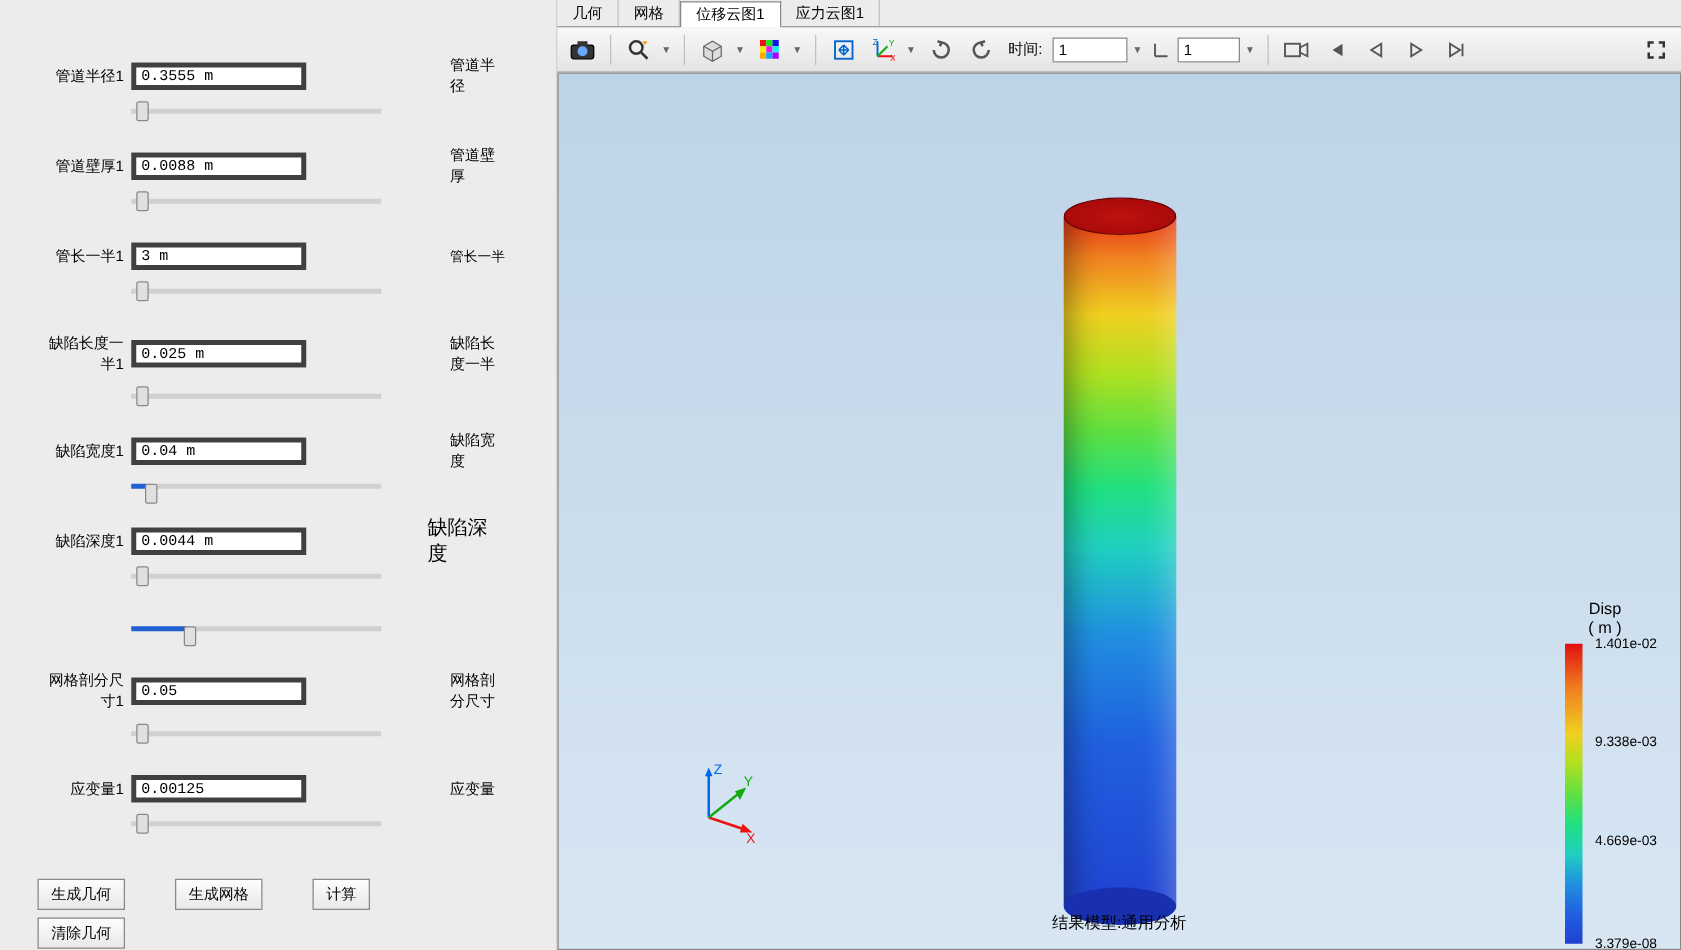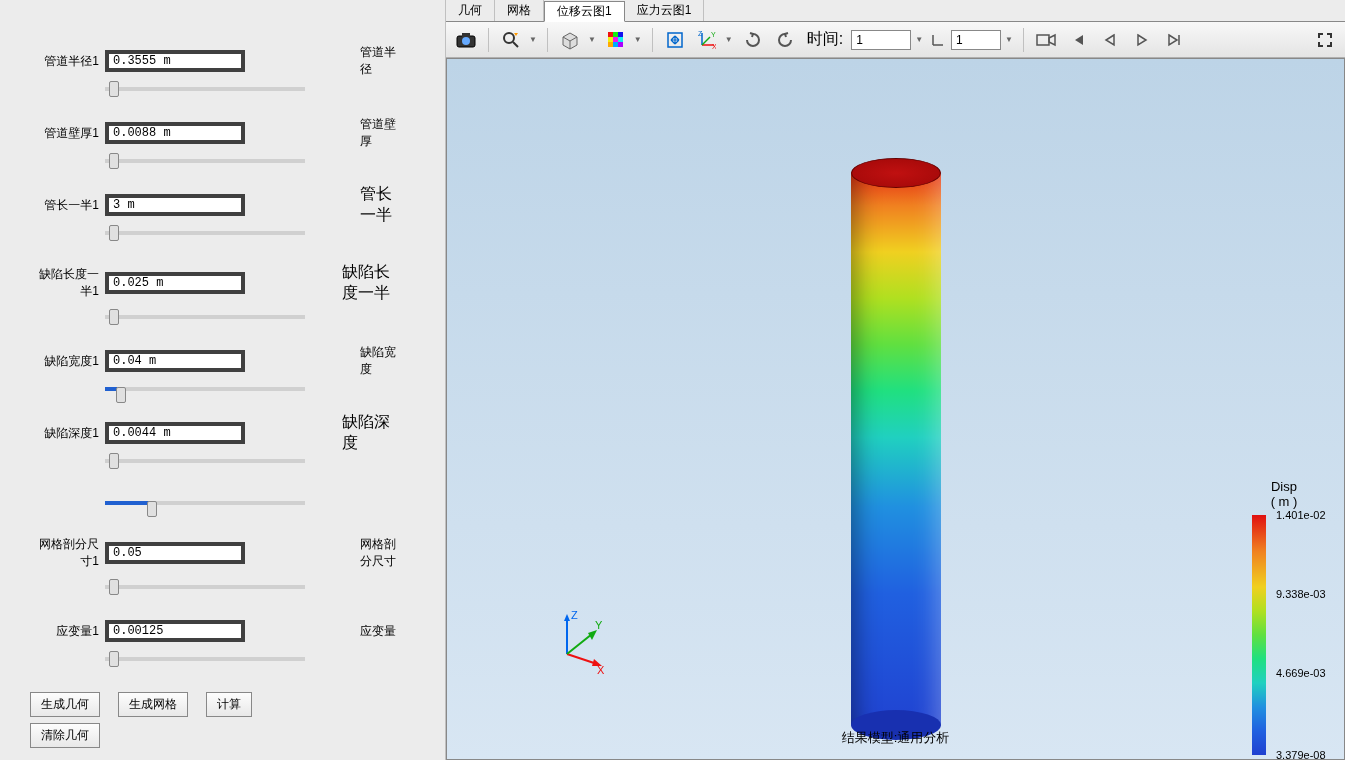--- a/index.html
+++ b/index.html
@@ -5,32 +5,32 @@
 * { box-sizing: border-box; margin: 0; padding: 0; }
 body { font-family: "Microsoft YaHei", SimSun, Arial, sans-serif; font-size: 12px; background: #ececec; width: 1345px; height: 760px; overflow: hidden; display: flex; }
 .left-panel { width: 445px; height: 100%; background: #ececec; padding: 50px 40px 20px 30px; position: relative; }
 .param-row { display: flex; align-items: center; margin-bottom: 8px; position: relative; }
 .param-row .lbl { width: 75px; text-align: right; padding-right: 6px; font-size: 12px; }
 .param-row input[type=text] { width: 140px; height: 22px; border: 4px solid #404040; padding: 0 4px; font-family: Liberation Mono, monospace; font-size: 12px; background: #fff; }
 .slider-row { margin-bottom: 28px; padding-left: 75px; }
 .slider-row input[type=range] { width: 200px; height: 4px; -webkit-appearance: none; background: #d0d0d0; outline: none; }
 .slider-row input[type=range]::-webkit-slider-thumb { -webkit-appearance: none; width: 10px; height: 16px; background: #e0e0e0; border: 1px solid #888; border-radius: 2px; cursor: pointer; }
 .slider-blue::-webkit-slider-runnable-track { background: linear-gradient(to right, #2060d0 0%, #2060d0 var(--pct,20%), #d0d0d0 var(--pct,20%), #d0d0d0 100%); height: 4px; }
-.btn-row { margin-top: 28px; display: flex; gap: 18px; flex-wrap: wrap; }
+.btn-row { margin-top: 39px; display: flex; gap: 40px; flex-wrap: wrap; }
 .btn { padding: 3px 10px; border: 1px solid #888; background: linear-gradient(#fdfdfd,#e8e8e8); font-size: 12px; cursor: pointer; }
 .btn-row2 { margin-top: 6px; }
 .right-panel { flex: 1; height: 100%; background: #ececec; display: flex; flex-direction: column; border-left: 1px solid #c0c0c0; }
 .tabs { display: flex; background: #ececec; height: 22px; border-bottom: 1px solid #888; text-align: right; }
 .tab { padding: 2px 12px; font-size: 12px; border-right: 1px solid #c0c0c0; cursor: pointer; display: flex; align-items: center; }
 .tab.active { background: #fff; border: 1px solid #888; border-bottom: 1px solid #fff; position: relative; top: 1px; }
 .toolbar { display: flex; align-items: center; height: 36px; background: linear-gradient(#f8f8f8,#e4e4e4); border-bottom: 1px solid #b0b0b0; padding: 0 6px; gap: 4px; }
 .tool { width: 28px; height: 28px; border: 1px solid transparent; display: flex; align-items: center; justify-content: center; cursor: pointer; border-radius: 2px; }
 .tool-sep { width: 1px; height: 24px; background: #c0c0c0; margin: 0 4px; }
 .dropdown-arrow { font-size: 8px; color: #666; margin-left: -2px; cursor: pointer; padding: 4px 2px; }
-.time-lbl { font-size: 16px; margin: 0 4px; }
+.time-lbl { font-size: 12px; margin: 0 4px; }
 .time-input { width: 60px; height: 20px; border: 1px solid #888; font-size: 12px; padding: 0 4px; background: #fff; }
 .viewport { flex: 1; background: linear-gradient(180deg, #bdd4e7 0%, #d8e6f3 100%); position: relative; border: 1px solid #888; margin: 0; }
 .cylinder-container { position: absolute; left: 50%; top: 100px; transform: translateX(-50%); width: 90px; height: 580px; }
 .cylinder-body { width: 90px; height: 580px; background: linear-gradient(180deg, #e01010 0%, #f08020 8%, #f0d020 16%, #b0e020 24%, #60e040 32%, #20e080 40%, #20d0c0 48%, #2090e0 60%, #2060e0 75%, #2040d0 100%); border-radius: 45px / 15px; position: relative; box-shadow: inset 20px 0 25px -15px rgba(0,0,0,0.4), inset -20px 0 25px -15px rgba(255,255,255,0.3); }
 .cylinder-top { position: absolute; top: -1px; left: 0; width: 90px; height: 30px; background: radial-gradient(ellipse at center, #c01010 0%, #a00808 100%); border-radius: 50%; border: 1px solid #600; }
 .cylinder-bottom { position: absolute; bottom: -1px; left: 0; width: 90px; height: 30px; background: #1830b0; border-radius: 50%; }
 .triad { position: absolute; left: 100px; bottom: 90px; width: 60px; height: 60px; }
 .triad svg { overflow: visible; }
 .result-title { position: absolute; bottom: 12px; left: 50%; transform: translateX(-50%); font-size: 13px; }
 .legend { position: absolute; right: 20px; top: 420px; width: 80px; }
@@ -52,27 +52,27 @@
       <div class="slider-row"><input type="range" min="0" max="100" value="2" style=""></div>
       <div class="param-row">
         <span class="lbl">管道壁厚1</span>
         <input type="text" value="0.0088 m" style="">
         <span style="position:absolute;left:330px;font-size:12px">管道壁厚</span>
       </div>
       <div class="slider-row"><input type="range" min="0" max="100" value="2" style=""></div>
       <div class="param-row">
         <span class="lbl">管长一半1</span>
         <input type="text" value="3 m" style="">
-        <span style="position:absolute;left:330px;font-size:16px">管长一半</span>
+        <span style="position:absolute;left:330px;font-size:11px">管长一半</span>
       </div>
       <div class="slider-row"><input type="range" min="0" max="100" value="2" style=""></div>
       <div class="param-row">
         <span class="lbl">缺陷长度一半1</span>
         <input type="text" value="0.025 m" style="">
-        <span style="position:absolute;left:312px;font-size:16px">缺陷长度一半</span>
+        <span style="position:absolute;left:330px;font-size:12px">缺陷长度一半</span>
       </div>
       <div class="slider-row"><input type="range" min="0" max="100" value="2" style=""></div>
       <div class="param-row">
         <span class="lbl">缺陷宽度1</span>
         <input type="text" value="0.04 m" style="">
         <span style="position:absolute;left:330px;font-size:12px">缺陷宽度</span>
       </div>
       <div class="slider-row"><input type="range" min="0" max="100" value="6" class="slider-blue" style="--pct: 6%;"></div>
       <div class="param-row">
         <span class="lbl">缺陷深度1</span>

